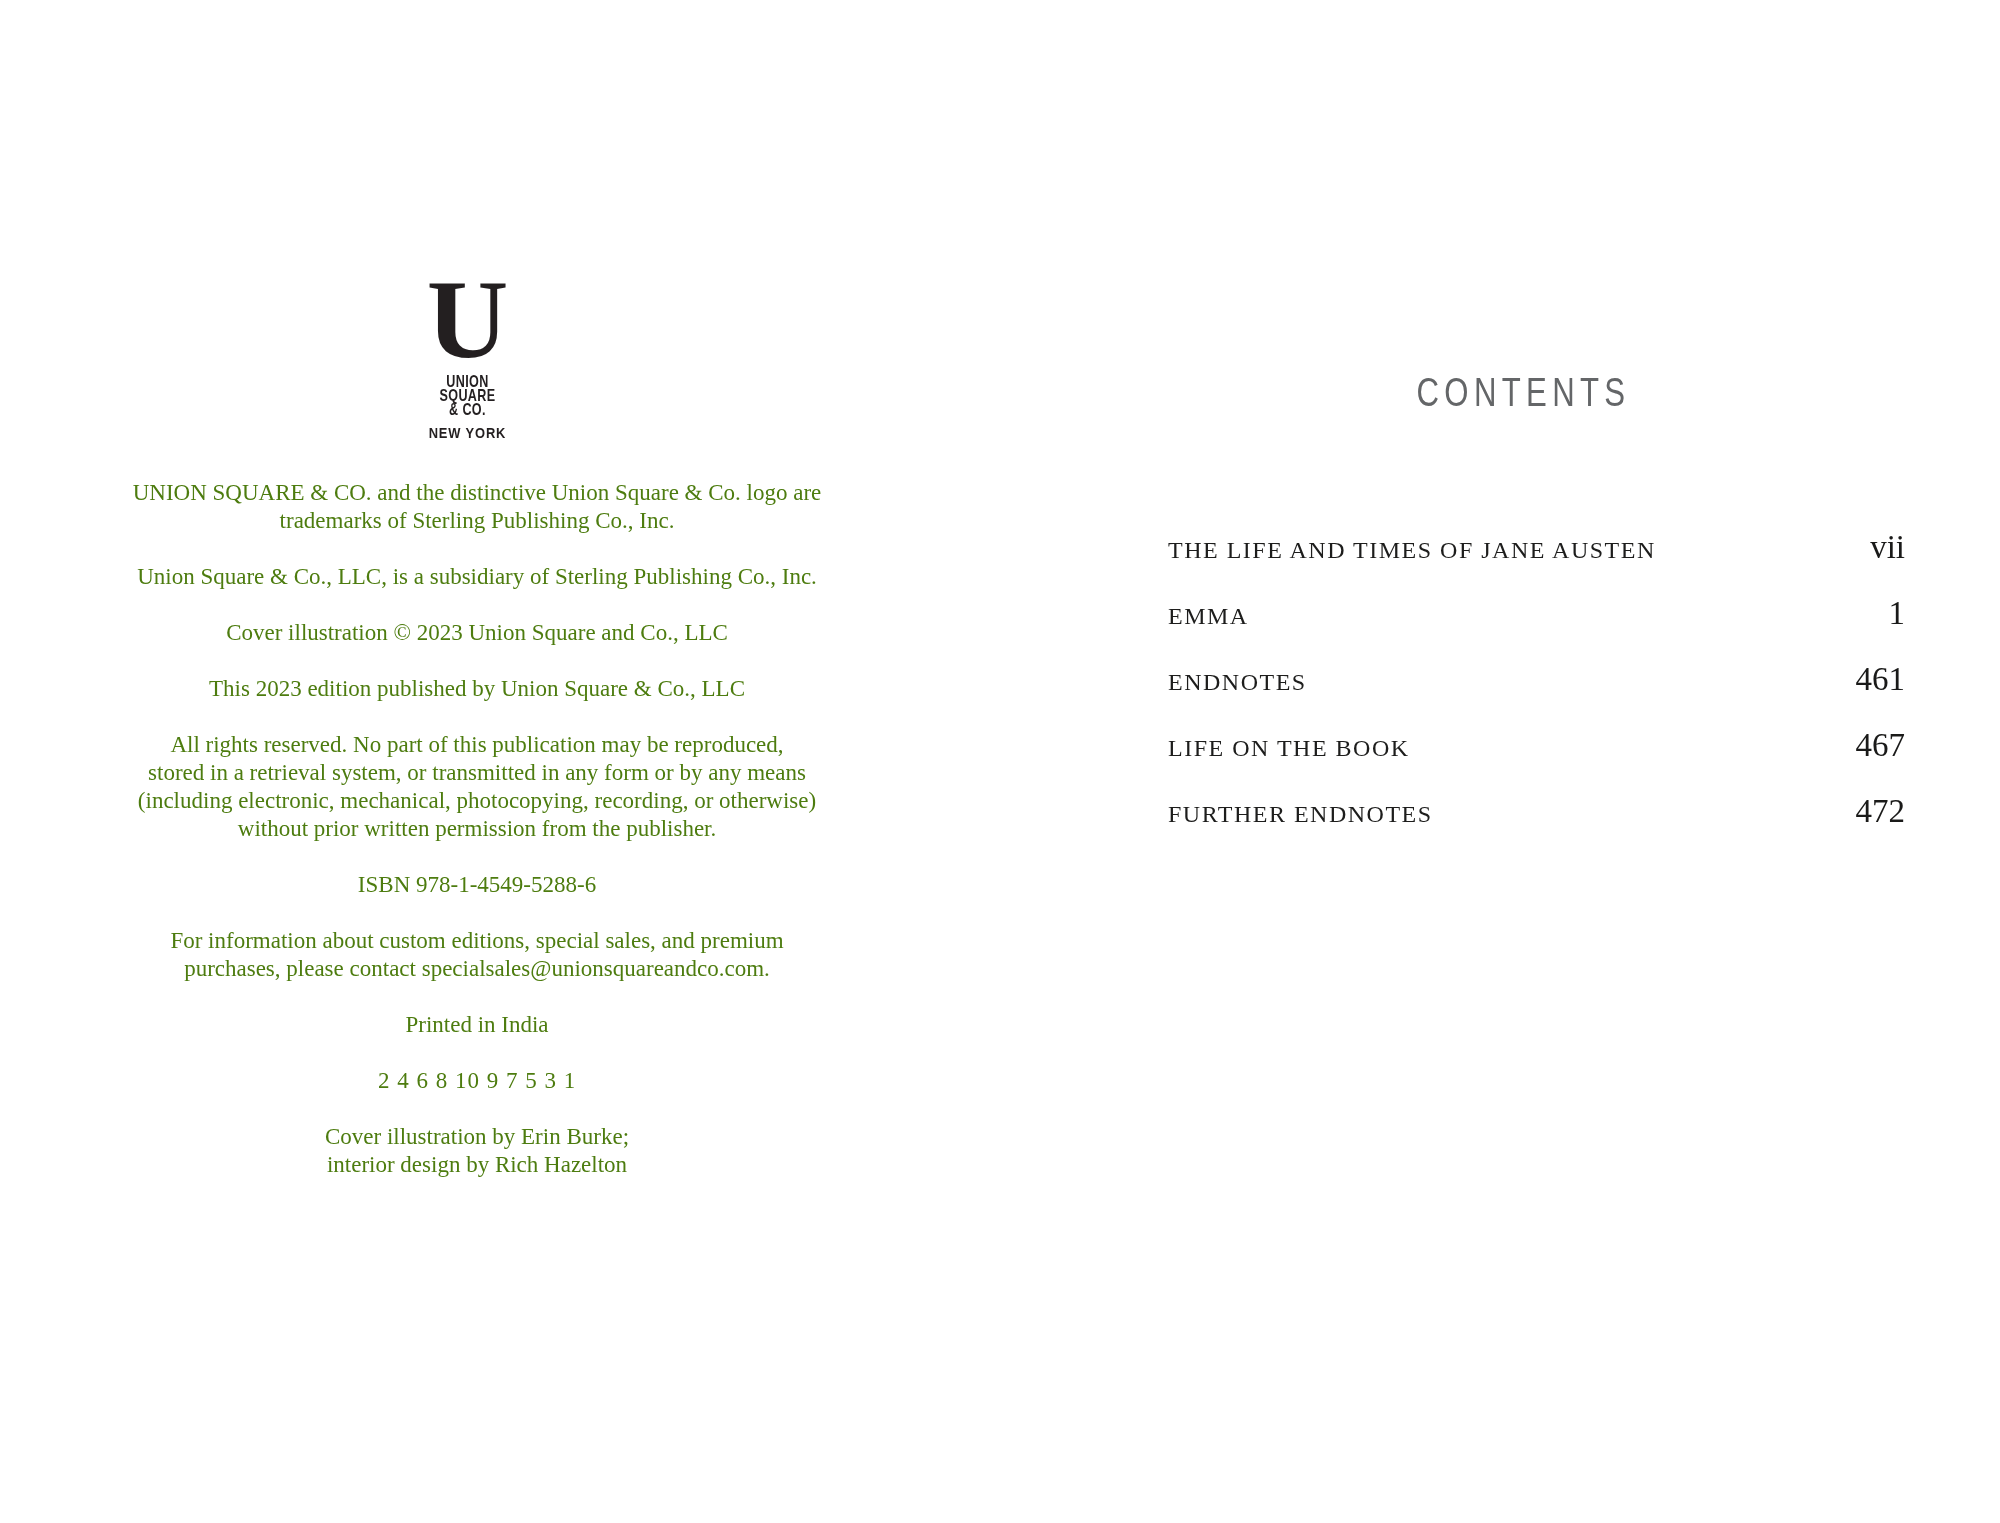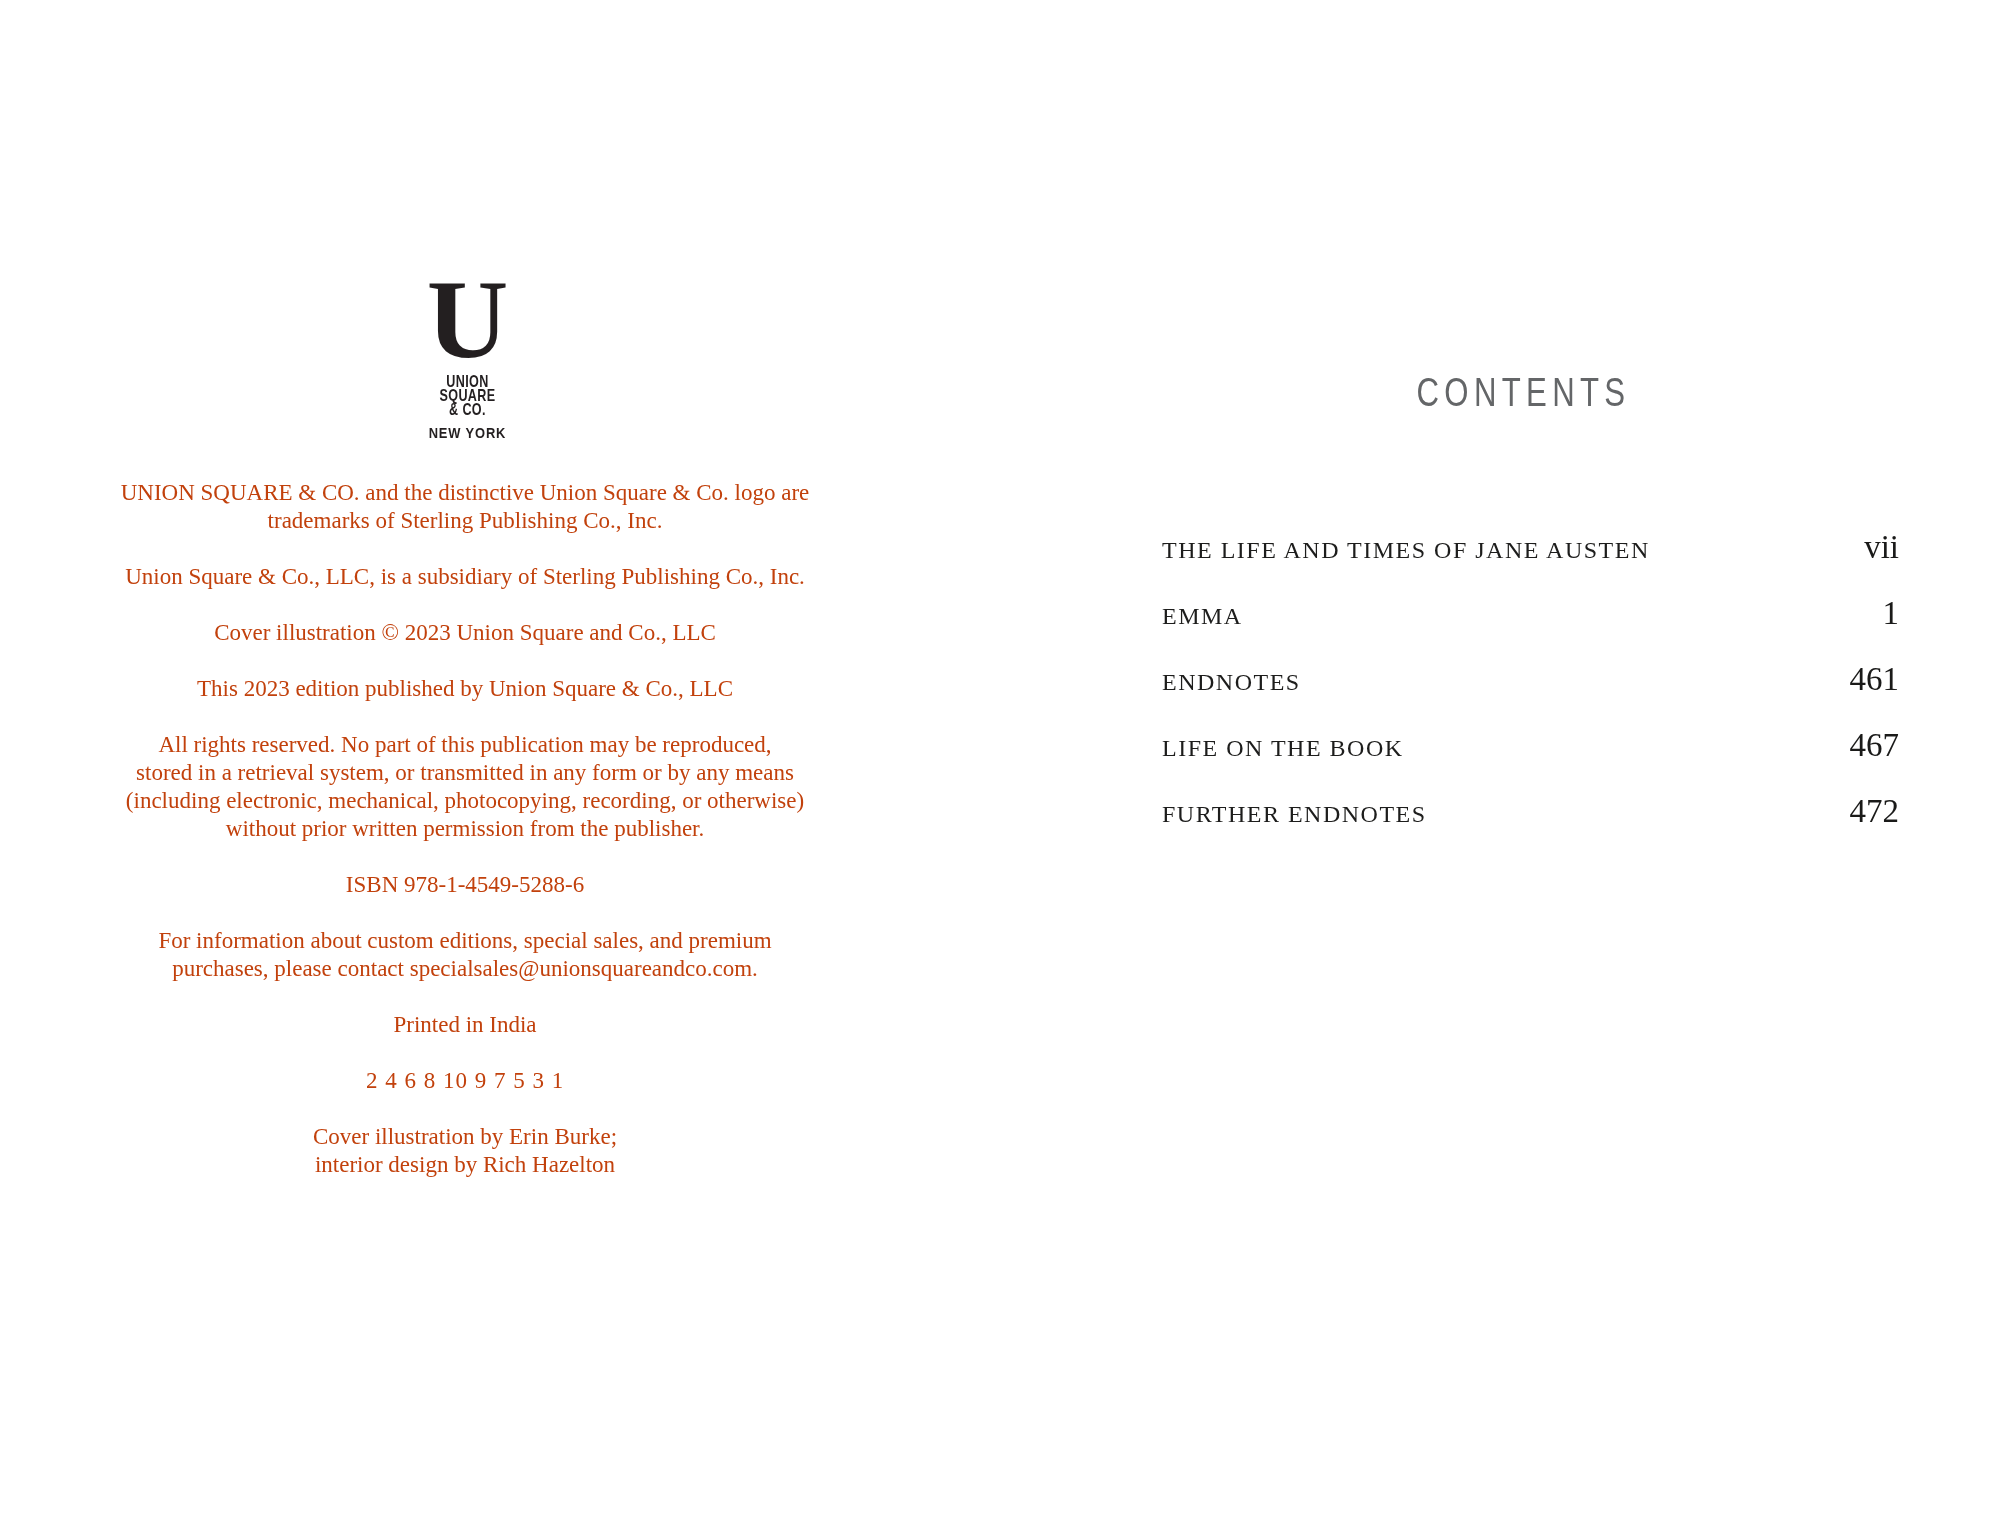--- a/index.html
+++ b/index.html
@@ -49,26 +49,26 @@
     line-height: 12px;
     letter-spacing: 1px;
     transform: scaleX(0.86);
     transform-origin: 50% 0;
   }
 
   
   .copyright {
     position: absolute;
     top: 479px;
-    left: 70px;
+    left: 82px;
     width: 790px;
     text-align: center;
     font-size: 23px;
     line-height: 28px;
-    color: #c2410c;
+    color: #4d7c0f;
   }
   .copyright p {
     margin: 0 0 28px 0;
     white-space: pre-line;
   }
   .copyright p.print-line { letter-spacing: 1px; }
 
   
   .contents-title {
     position: absolute;
@@ -82,21 +82,21 @@
     font-size: 41px;
     line-height: 41px;
     letter-spacing: 7px;
     color: #646668;
     transform: scaleX(0.76);
     transform-origin: 50% 0;
   }
   .toc {
     position: absolute;
     top: 528px;
-    left: 162px;   
+    left: 168px;   
     width: 737px;
   }
   .toc-row {
     display: flex;
     justify-content: space-between;
     align-items: baseline;
     line-height: 38px;
     margin-bottom: 25px;
   }
   .toc-label {

